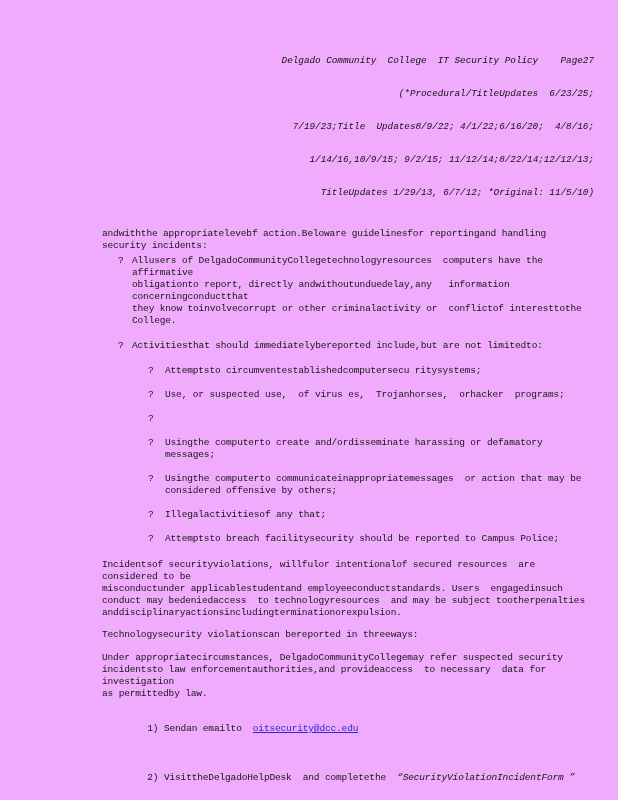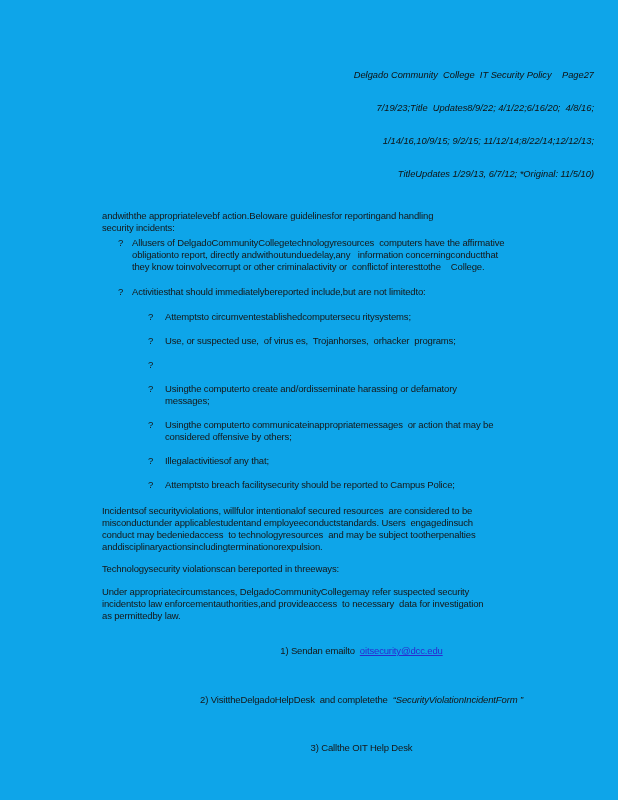--- a/index.html
+++ b/index.html
@@ -1,23 +1,23 @@
 <!DOCTYPE html>
 <html style="--banner-bg: #017c01; --banner-text: #062e06; --heading-green: #0b7a0b; --link-blue: #2a2ad0;"><head>
 <meta charset="utf-8">
 <style>
   html,body { margin:0; padding:0; background:#ffffff; }
   .page {
     position:relative;
     width:618px; height:800px;
-    background:#0ea5e9;
-    font-family:Liberation Sans, sans-serif;
+    background:#f0abfc;
+    font-family:Liberation Mono, monospace;
     color:#161616;
     box-sizing:border-box;
-    padding-top:48px;
+    padding-top:33px;
     overflow:hidden;
   }
   
   .hdr {
     text-align:right;
     margin-right:24px;
     font-style:italic;
     font-size:9.3px;
     line-height:11px;
     white-space:pre;
@@ -35,31 +35,32 @@
   .intro { margin-top:8px; margin-bottom:3px; }
   .p-incidents { margin-bottom:10px; }
 
   .l1-item { display:flex; margin:0 0 13px 16px; }
   .l1-item .marker { flex:none; width:14px; }
   .l2-list { margin-bottom:14px; }
   .l2-item { display:flex; margin:0 0 12px 46px; }
   .l2-item .marker { flex:none; width:17px; }
   .btext { white-space:pre-wrap; }
 
-  .num-item { margin:0 0 12.5px 12px; white-space:pre-wrap;text-align:center; }
+  .num-item { margin:0 0 12.5px 12px; white-space:pre-wrap; }
   .num-item .it { font-style:italic;margin-top:32px; }
   a.email { color:var(--link-blue,#2a2ad0); text-decoration:underline; cursor:pointer; }
 </style>
 </head>
 <body>
 
 <div class="page">
 
   <div class="hdr">
     <div>Delgado Community  College  IT Security Policy    Page27</div>
+    <div>(*Procedural/TitleUpdates  6/23/25;</div>
     <div>7/19/23;Title  Updates8/9/22; 4/1/22;6/16/20;  4/8/16;</div>
     <div>1/14/16,10/9/15; 9/2/15; 11/12/14;8/22/14;12/12/13;</div>
     <div>TitleUpdates 1/29/13, 6/7/12; *Original: 11/5/10)</div>
   </div>
 
   <div class="content">
 
     <p class="para intro">andwiththe appropriatelevebf action.Beloware guidelinesfor reportingand handling
 security incidents:</p>
 

